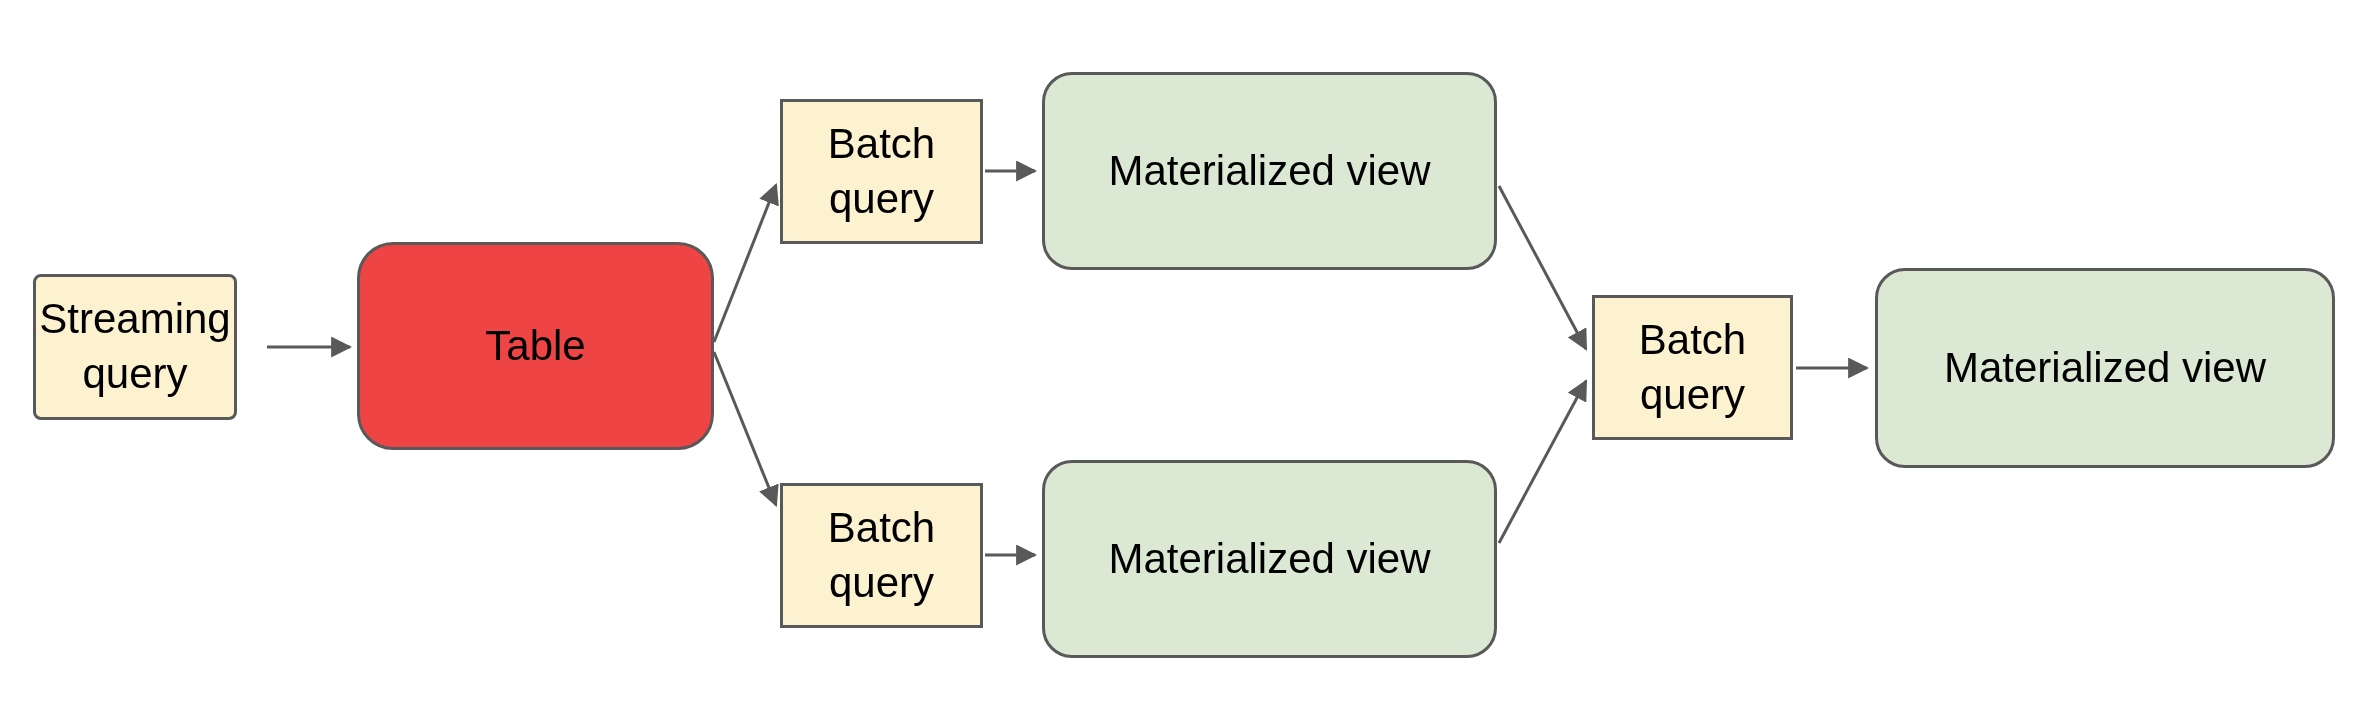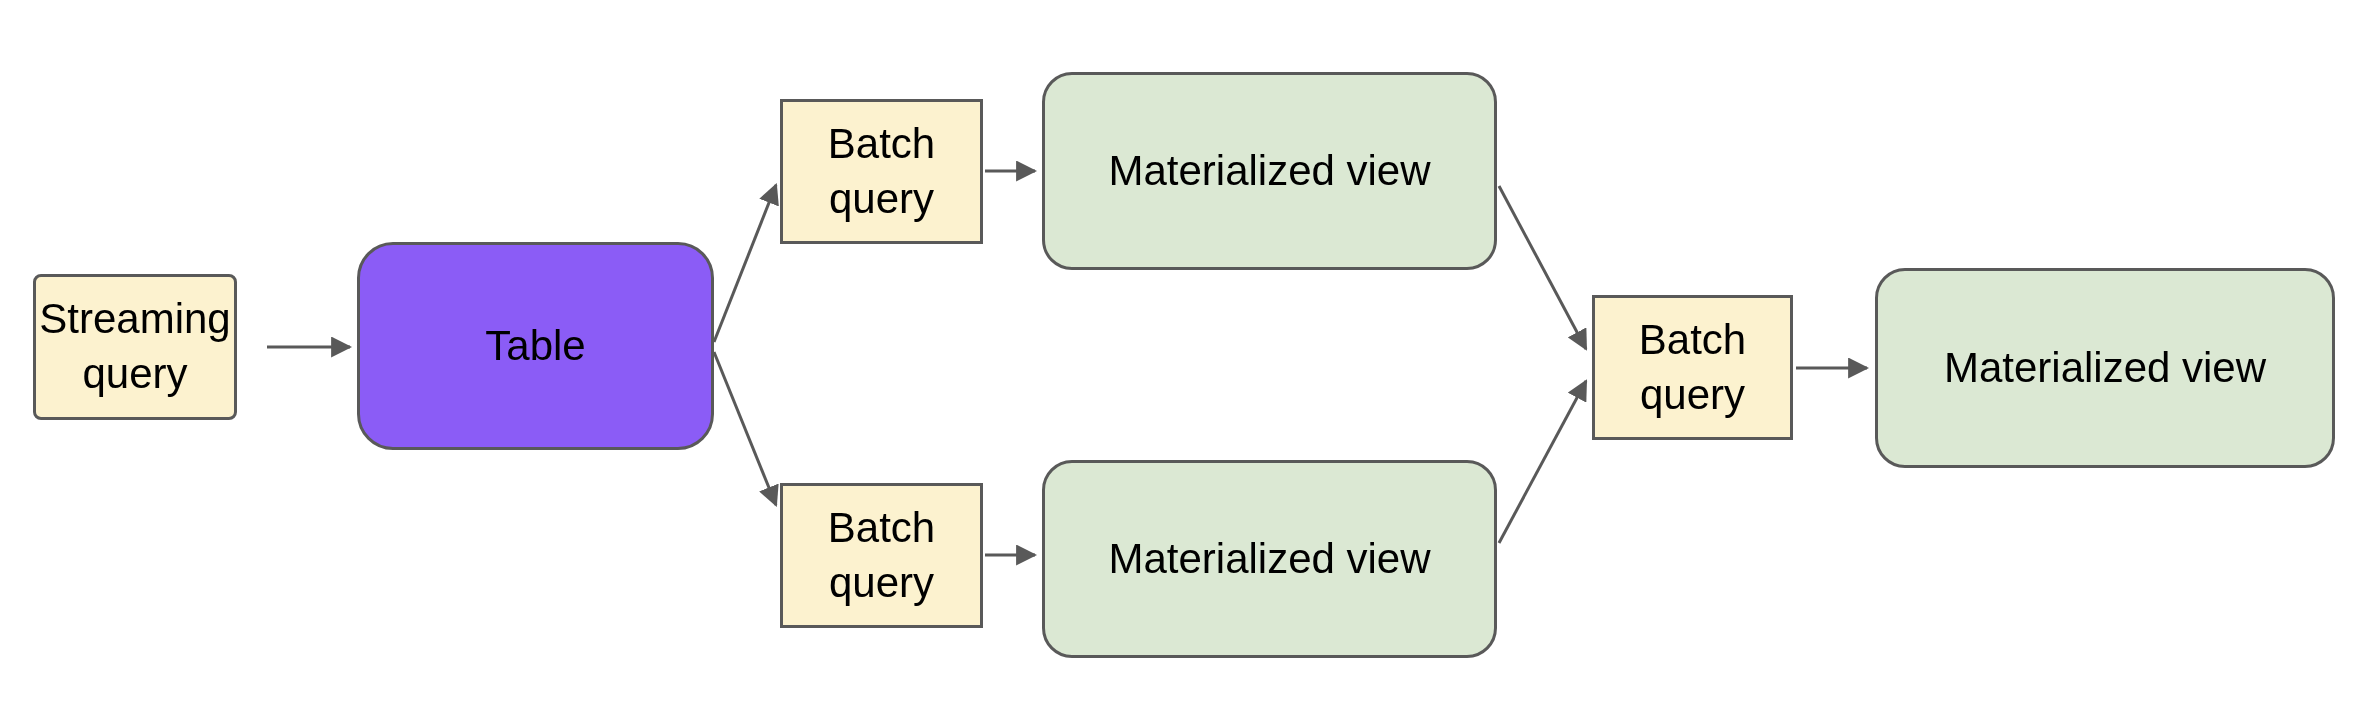--- a/index.html
+++ b/index.html
@@ -51,21 +51,21 @@
         <line x1="1499" y1="186" x2="1586" y2="349" stroke="#595959" stroke-width="3" marker-end="url(#arrowhead)"></line>
         <line x1="1499" y1="543" x2="1586" y2="381" stroke="#595959" stroke-width="3" marker-end="url(#arrowhead)"></line>
         <line x1="1796" y1="368" x2="1867" y2="368" stroke="#595959" stroke-width="3" marker-end="url(#arrowhead)"></line>
       </g>
   </svg>
 
   <div class="node" style="left: 33px; top: 274px; width: 204px; height: 146px; border-radius: 8px; border-color: rgb(89, 89, 89); color: rgb(0, 0, 0); background: rgb(252, 242, 207);">
     <span class="node-label">Streaming query</span>
   </div>
 
-  <div class="node" style="left: 357px; top: 242px; width: 357px; height: 208px; border-radius: 36px; border-color: rgb(89, 89, 89); color: rgb(0, 0, 0); background: #8b5cf6; text-align: right;">
+  <div class="node" style="left: 357px; top: 242px; width: 357px; height: 208px; border-radius: 36px; border-color: rgb(89, 89, 89); color: rgb(0, 0, 0); background: #ef4444; text-align: right;">
     <span class="node-label">Table</span>
   </div>
 
   <div class="node" style="left: 780px; top: 99px; width: 203px; height: 145px; border-radius: 0px; border-color: rgb(89, 89, 89); color: rgb(0, 0, 0); background: rgb(252, 242, 207);">
     <span class="node-label">Batch query</span>
   </div>
 
   <div class="node" style="left: 1042px; top: 72px; width: 455px; height: 198px; border-radius: 30px; border-color: rgb(89, 89, 89); color: rgb(0, 0, 0); background: rgb(219, 232, 211);">
     <span class="node-label">Materialized view</span>
   </div>

